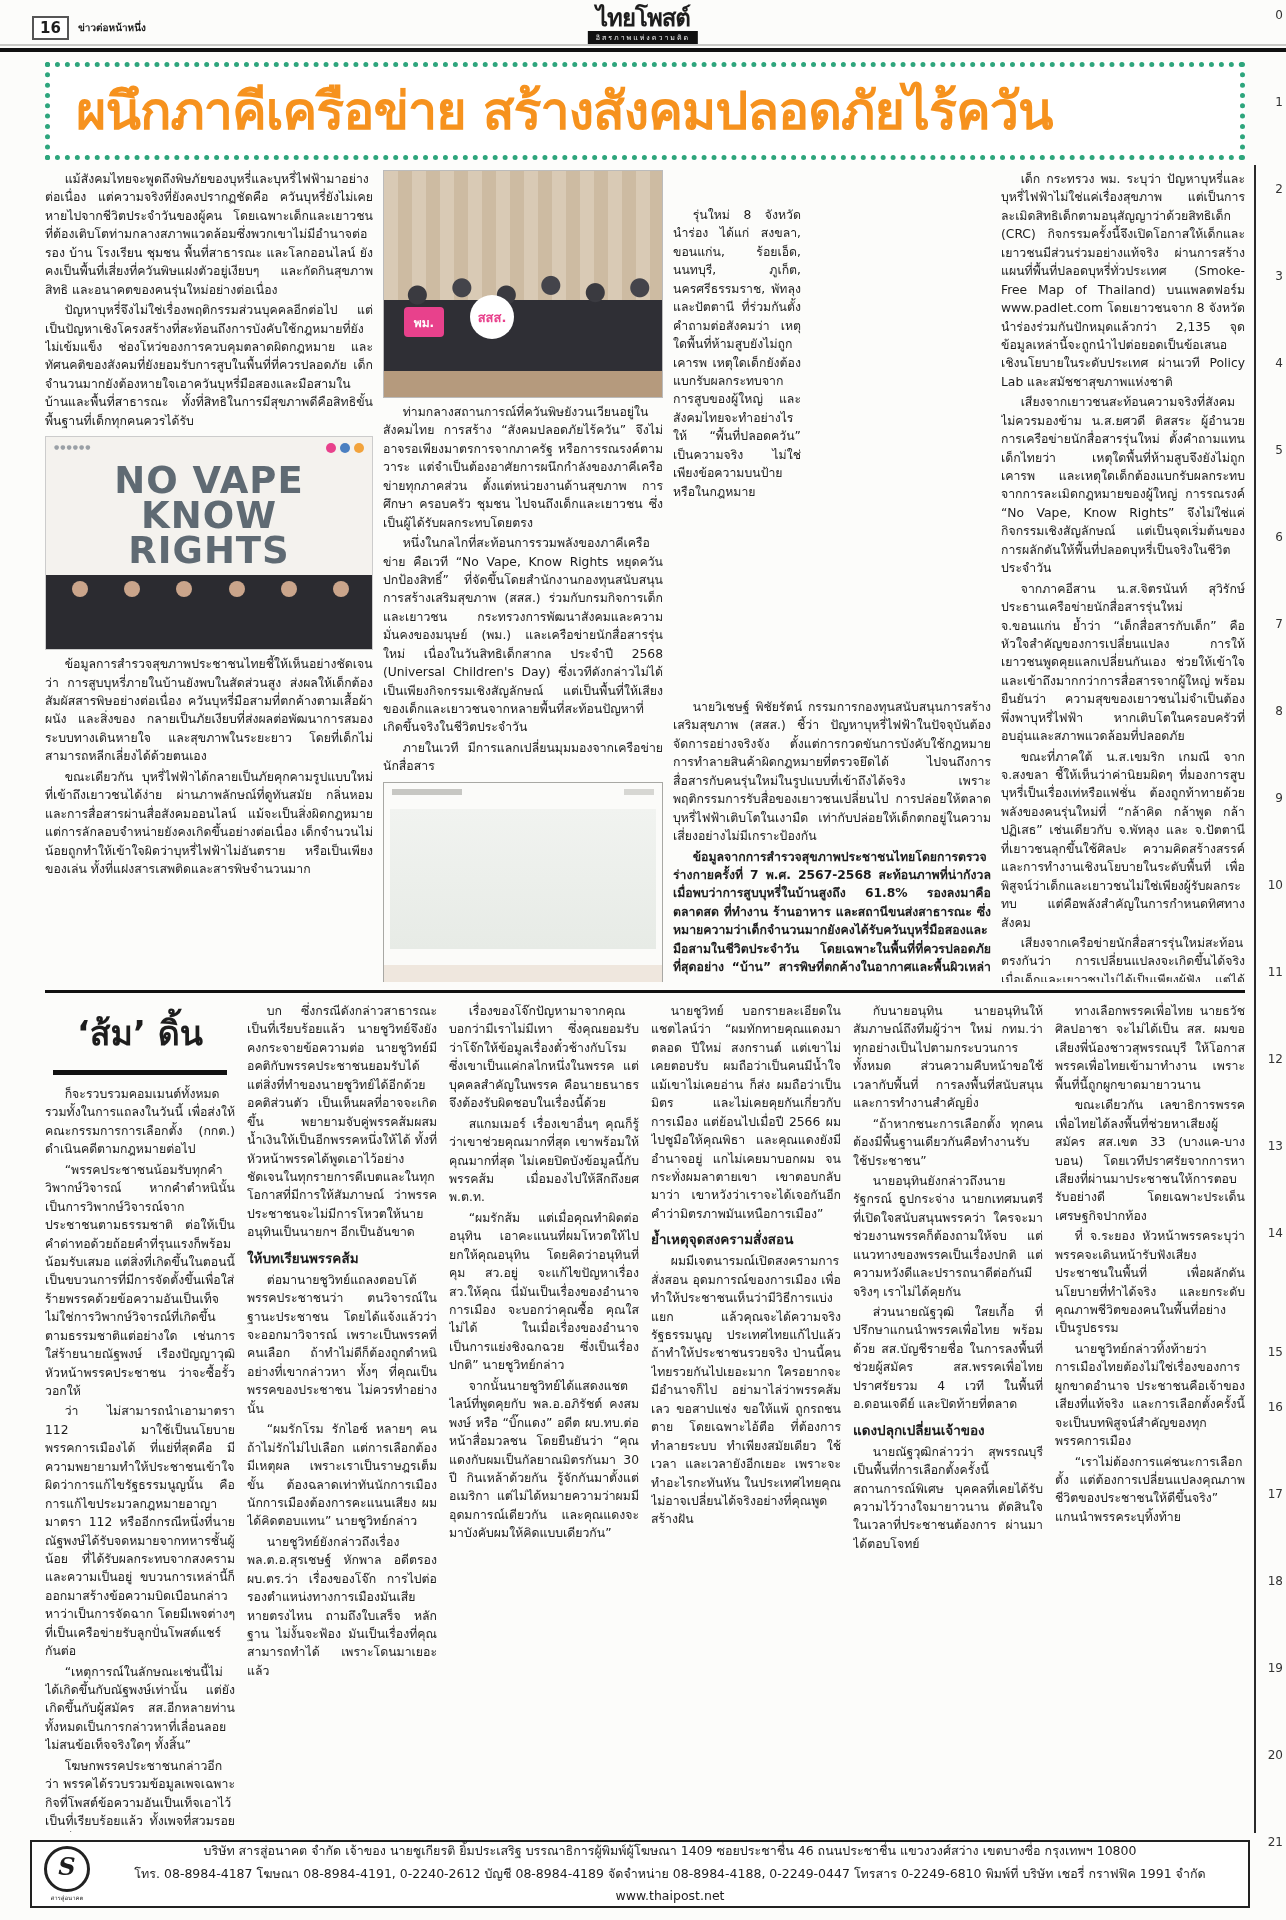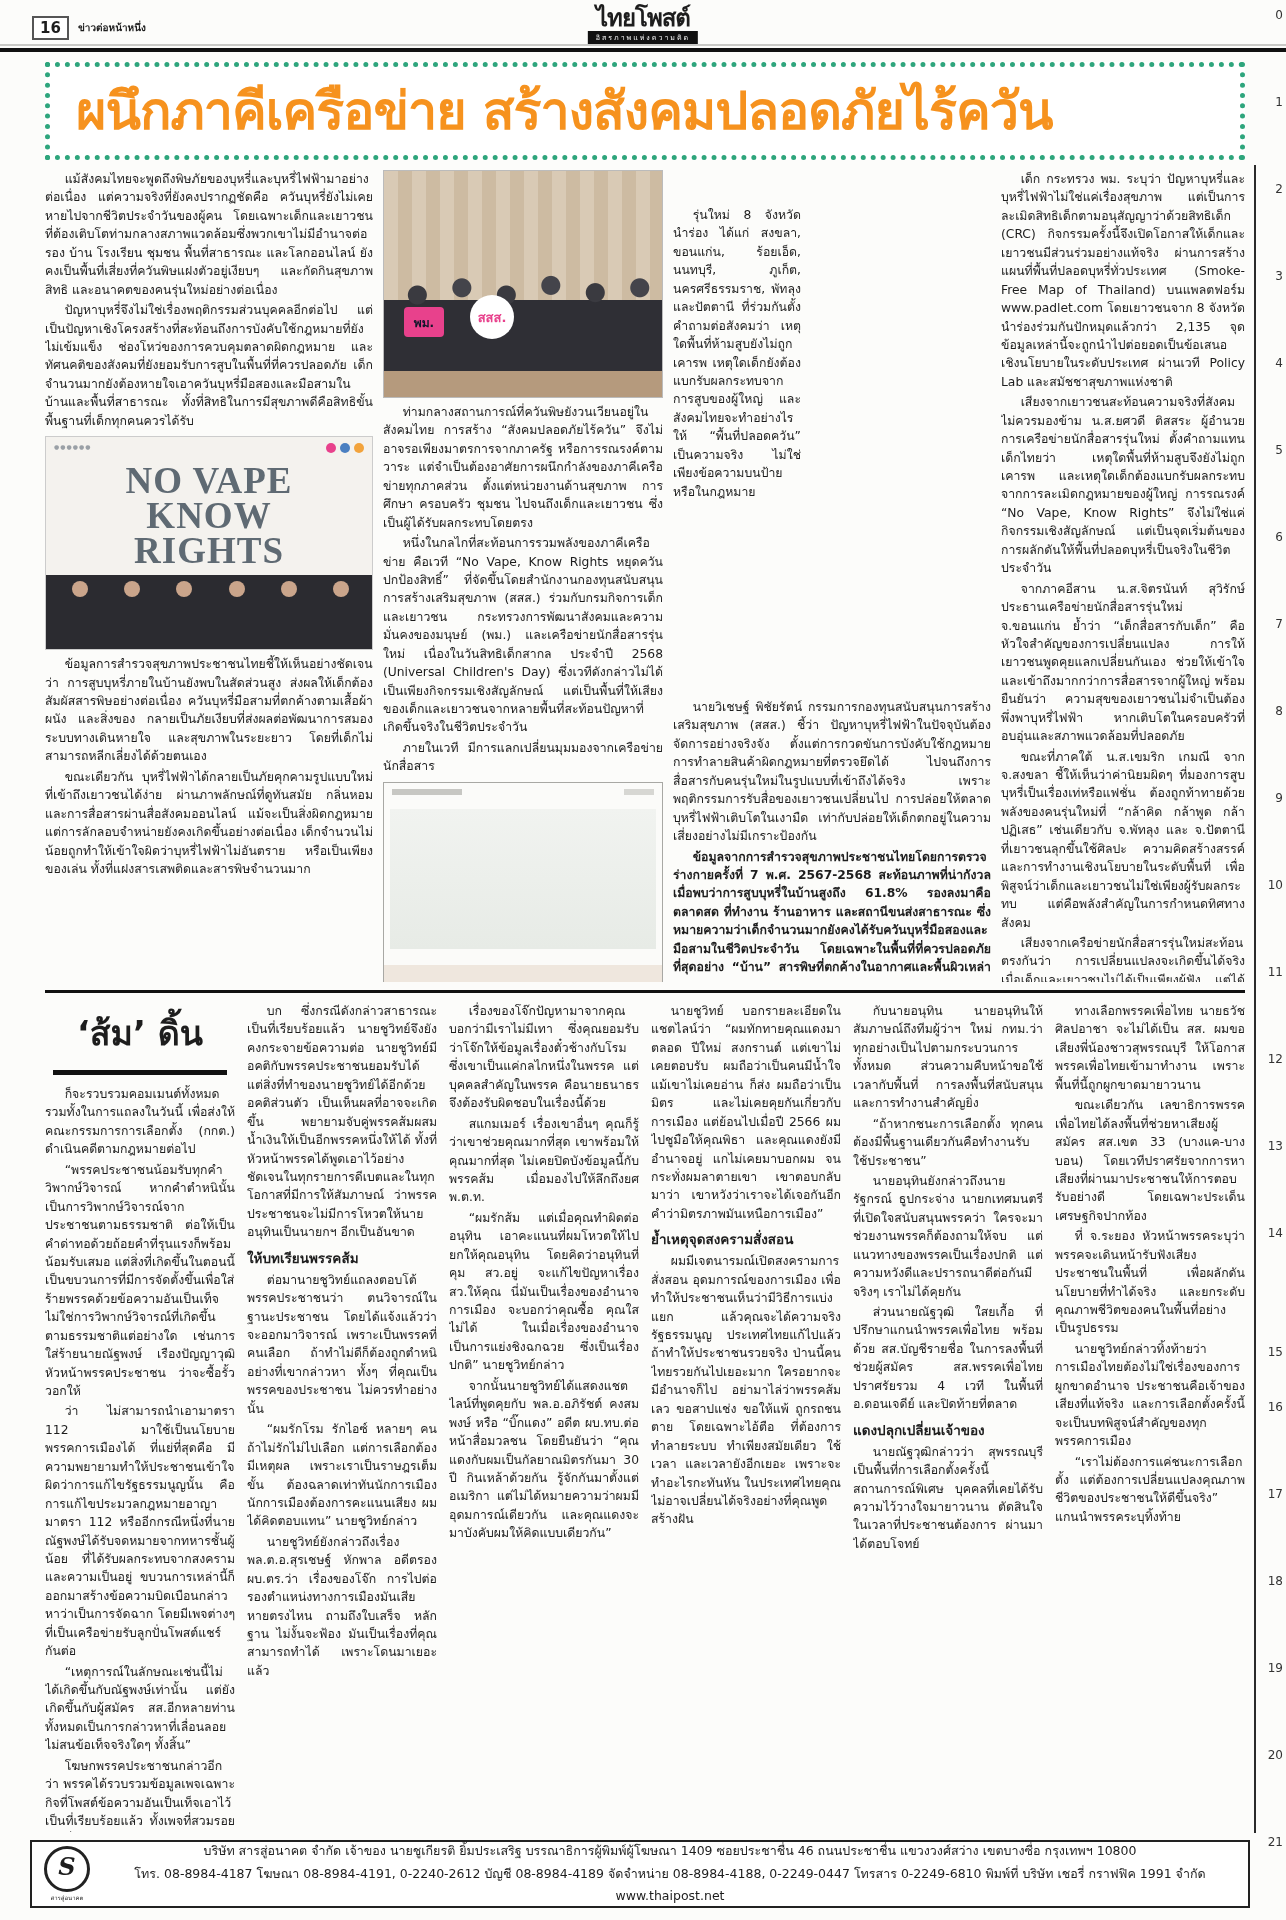--- a/index.html
+++ b/index.html
@@ -25,34 +25,34 @@
   .a1grid{display:flex;gap:10px;height:812px;overflow:hidden;margin-top:10px;}
   .colA{width:328px;flex:none;overflow:hidden;}
   .colB{width:280px;flex:none;overflow:hidden;}
   .colMidZone{width:318px;flex:none;overflow:hidden;}
   .colD{flex:1;overflow:hidden;}
   p{font-size:12.3px;line-height:1.5;text-align:justify;text-indent:1.6em;margin:0 0 2px 0;}
   p.b{font-weight:bold;}
   h4{font-size:13.5px;margin:5px 0 2px 0;}
   
   .photo1{height:212px;margin:6px 0 5px 0;border:1px solid #ccc;background:#f4f2ee;position:relative;overflow:hidden;}
-  .photo1 .big{position:absolute;top:26px;left:0;width:100%;text-align:center;font-size:37px;font-weight:900;color:#5f6a73;line-height:.95;letter-spacing:1px;font-family:Liberation Serif, serif;}
+  .photo1 .big{position:absolute;top:26px;left:0;width:100%;text-align:center;font-size:37px;font-weight:900;color:#5f6a73;line-height:.95;letter-spacing:1px;}
   .photo1 .logos{position:absolute;top:6px;right:8px;display:flex;gap:4px;}
   .photo1 .logos i{width:10px;height:10px;border-radius:50%;display:block;}
   .photo1 .brand{position:absolute;top:6px;left:8px;font-size:6px;color:#9aa0a6;letter-spacing:1px;}
   .photo1 .crowd{position:absolute;bottom:0;left:0;width:100%;height:74px;background:#2b2b30;}
   .photo1 .crowd i{position:absolute;top:6px;width:16px;height:16px;border-radius:50%;background:#caa58b;display:block;}
   
   .photo2{height:226px;border:1px solid #bbb;margin-bottom:5px;position:relative;overflow:hidden;
     background:repeating-linear-gradient(90deg,#d9cab5 0 14px,#cdbba2 14px 28px);}
   .photo2 .floor{position:absolute;bottom:0;left:0;width:100%;height:26px;background:#b59a7d;}
   .photo2 .crowd{position:absolute;bottom:18px;left:0;width:100%;height:120px;
     background:radial-gradient(circle at 12% 30%,#3a3a40 9px,transparent 10px),radial-gradient(circle at 28% 24%,#44444b 9px,transparent 10px),radial-gradient(circle at 44% 30%,#3a3a40 9px,transparent 10px),radial-gradient(circle at 60% 22%,#44444b 9px,transparent 10px),radial-gradient(circle at 76% 28%,#3a3a40 9px,transparent 10px),radial-gradient(circle at 92% 24%,#44444b 9px,transparent 10px),linear-gradient(#00000000 0 34%,#2f2f35 34%);}
   .photo2 .sign1{position:absolute;bottom:58px;left:86px;width:44px;height:44px;border-radius:50%;background:#fff;color:#e8418c;font-size:13px;font-weight:bold;display:flex;align-items:center;justify-content:center;}
-  .photo2 .sign2{position:absolute;bottom:60px;left:20px;width:40px;height:30px;background:#e8418c;color:#0f172a;font-size:12px;font-weight:bold;display:flex;align-items:center;justify-content:center;border-radius:4px;}
+  .photo2 .sign2{position:absolute;bottom:60px;left:20px;width:40px;height:30px;background:#e8418c;color:#ffffff;font-size:12px;font-weight:bold;display:flex;align-items:center;justify-content:center;border-radius:4px;}
   
   .shot{height:278px;border:1px solid #a8a8a4;background:#fbfbf9;position:relative;overflow:hidden;margin-top:6px;}
   .shot .hd{position:absolute;top:6px;left:8px;width:70px;height:6px;background:#c7c7c3;}
   .shot .hd2{position:absolute;top:6px;right:8px;width:30px;height:6px;background:#d7d7d3;}
   .shot .mid{position:absolute;top:26px;left:6px;right:6px;height:140px;background:linear-gradient(#f1f3f0,#e7ebe6);}
   .shot .folk{position:absolute;bottom:0;left:0;width:100%;height:96px;background:#efe7de;}
   
   .midtop{display:flex;gap:8px;height:520px;}
   .colC{width:128px;overflow:hidden;margin-top:36px;}
   .ports{width:182px;display:flex;flex-direction:column;gap:10px;align-items:flex-end;}

